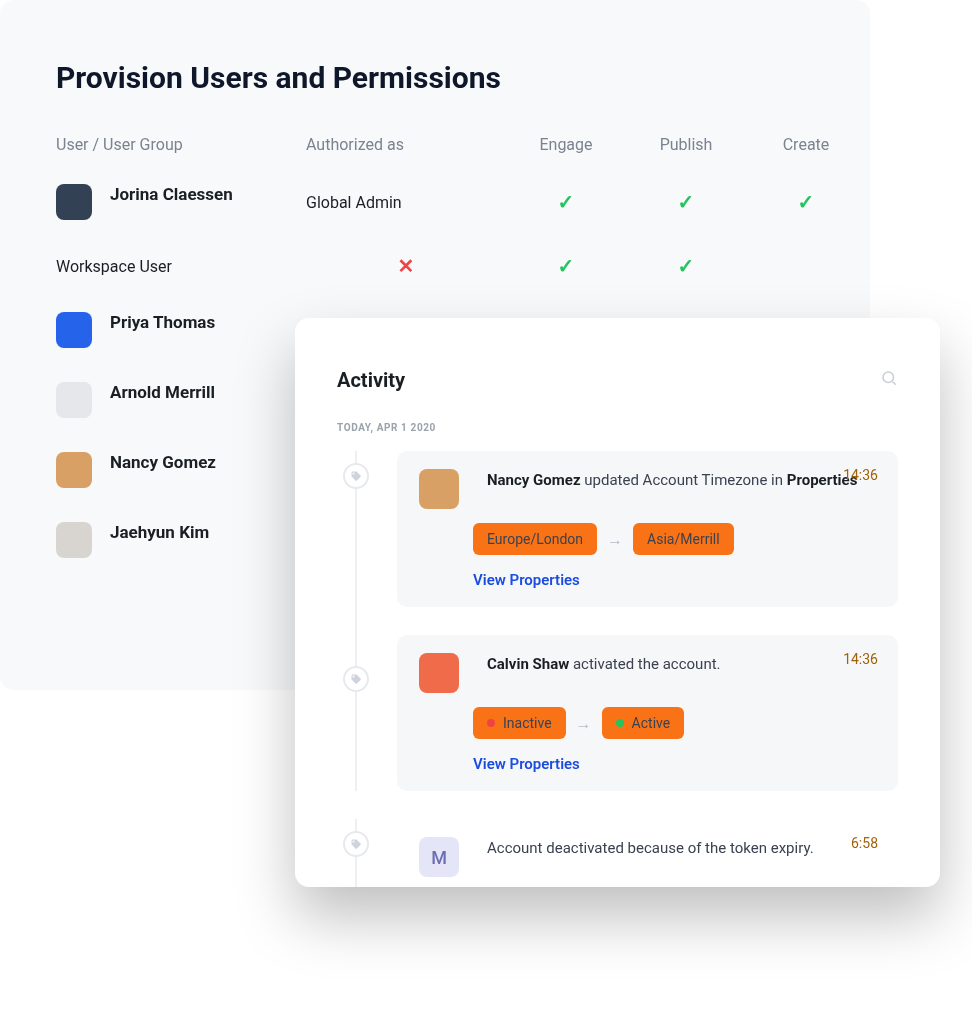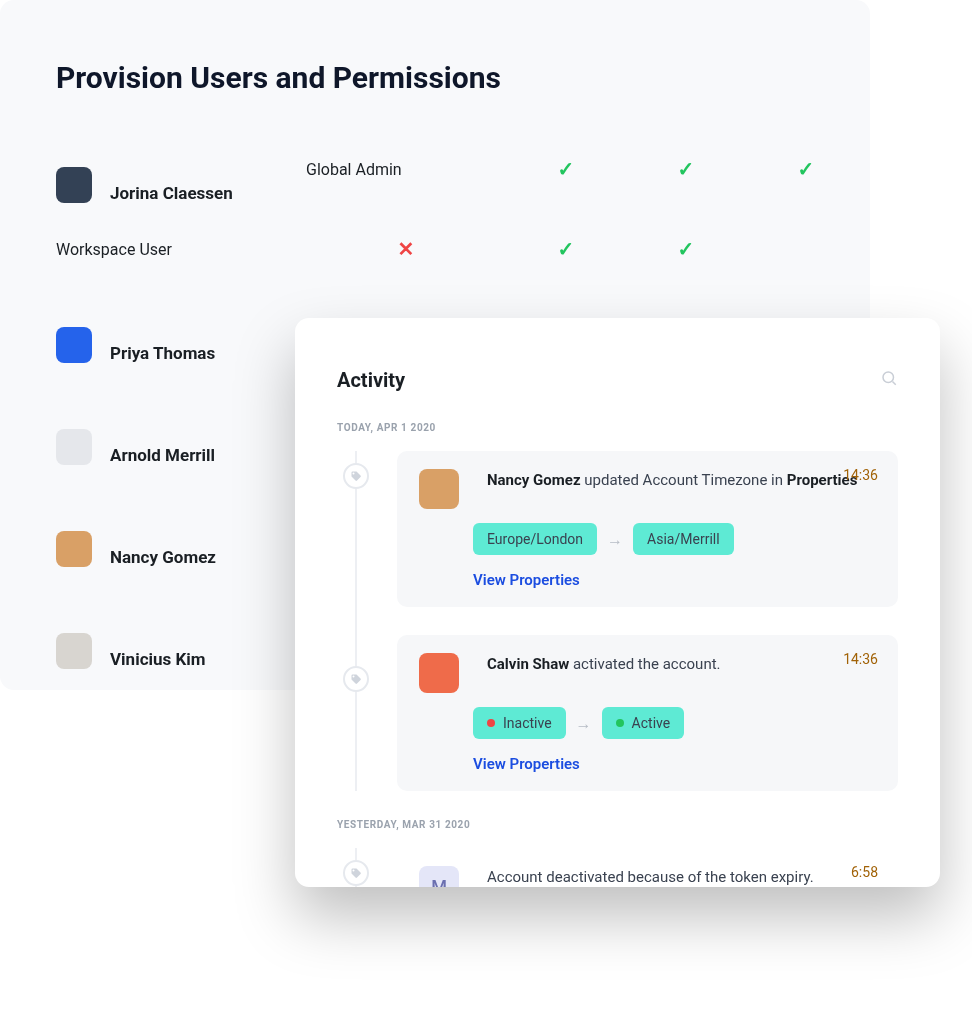--- a/index.html
+++ b/index.html
@@ -33,21 +33,21 @@
       font-size: 16px;
       margin-bottom: 30px;
     }
     .grid-header .centered { text-align: center; }
     .row {
       display: grid;
       grid-template-columns: 250px 200px 120px 120px 120px;
       align-items: center;
       margin-bottom: 34px;
     }
-    .user-cell { display: flex; align-items: flex-end; gap: 18px; margin-top: 32px; }
+    .user-cell { display: flex; align-items: flex-start; gap: 18px; }
     .avatar {
       width: 36px; height: 36px;
       border-radius: 8px;
       display: inline-block;
     }
     .user-name { font-weight: 700; color: #1a1f24; font-size: 17px; }
     .role { color: #1a1f24; font-size: 16px; }
     .cell-center { text-align: center; }
     .check { color: #22c55e; font-size: 20px; font-weight: 700; }
     .cross { color: #ef4444; font-size: 20px; font-weight: 700; }
@@ -101,21 +101,21 @@
       width: 40px; height: 40px; border-radius: 8px; flex: none;
     }
     .entry-text { flex: 1; color: #3a4250; font-size: 15px; line-height: 1.5; }
     .entry-text b { color: #1a1f24; font-weight: 700; }
     .entry-time {
       position: absolute; right: 20px; top: 16px;
       color: #a16207; font-size: 14px;
     }
     .chips { margin-top: 14px; display: flex; align-items: center; gap: 10px; margin-left: 54px; }
     .chip {
-      background: #5eead4;
+      background: #f97316;
       border-radius: 6px;
       padding: 8px 14px;
       font-size: 14px;
       color: #3a4250;
       display: inline-flex; align-items: center; gap: 8px;
     }
     .chip-dot-red { width: 8px; height: 8px; border-radius: 50%; background: #ef4444; display: inline-block; }
     .chip-dot-green { width: 8px; height: 8px; border-radius: 50%; background: #22c55e; display: inline-block; }
     .arrow { color: #b6bcc5; font-size: 16px; }
     .view-link {
@@ -128,20 +128,27 @@
       display: flex; align-items: center; justify-content: center;
       font-size: 18px; font-weight: 500;
     }
   </style>
 </head>
 <body>
 
 <div class="back-card">
   <h1 class="back-title">Provision Users and Permissions</h1>
 
+  <div class="grid-header">
+    <div>User / User Group</div>
+    <div>Authorized as</div>
+    <div class="centered">Engage</div>
+    <div class="centered">Publish</div>
+    <div class="centered">Create</div>
+  </div>
 
   <div class="row">
     <div class="user-cell">
       <span class="avatar" style="background: rgb(51, 65, 85);"></span>
       <span class="user-name">Jorina Claessen</span>
     </div>
     <div class="role">Global Admin</div>
     <div class="cell-center"><span class="check">✓</span></div>
     <div class="cell-center"><span class="check">✓</span></div>
     <div class="cell-center"><span class="check">✓</span></div>
@@ -171,21 +178,21 @@
   <div class="row">
     <div class="user-cell">
       <span class="avatar" style="background: rgb(217, 160, 102);"></span>
       <span class="user-name">Nancy Gomez</span>
     </div>
   </div>
 
   <div class="row">
     <div class="user-cell">
       <span class="avatar" style="background: rgb(216, 213, 208);"></span>
-      <span class="user-name">Vinicius Kim</span>
+      <span class="user-name">Jaehyun Kim</span>
     </div>
   </div>
 </div>
 
 <div class="front-card">
   <div class="front-head">
     <div class="front-title">Activity</div>
     <span class="search-icon">
       <svg width="18" height="18" viewBox="0 0 24 24" fill="none" stroke="currentColor" stroke-width="2">
           <circle cx="11" cy="11" r="7"></circle>
@@ -240,21 +247,20 @@
         <span class="arrow">→</span>
         <span class="chip">
             <span class="chip-dot-green"></span>
             <span>Active</span>
           </span>
       </div>
       <a class="view-link">View Properties</a>
     </div>
   </div>
 
-  <div class="date-hdr">YESTERDAY, MAR 31 2020</div>
   <div class="timeline">
     <div class="timeline-line"></div>
     <div class="timeline-dot" style="top:12px;">
       <svg viewBox="0 0 24 24">
           <path d="M21 11l-8-8H5a2 2 0 0 0-2 2v8l8 8a2 2 0 0 0 3 0l7-7a2 2 0 0 0 0-3zM7 9a2 2 0 1 1 0-4 2 2 0 0 1 0 4z"></path>
         </svg>
     </div>
     <div class="entry" style="background:transparent;">
       <span class="entry-time">6:58</span>
       <div class="entry-head">

